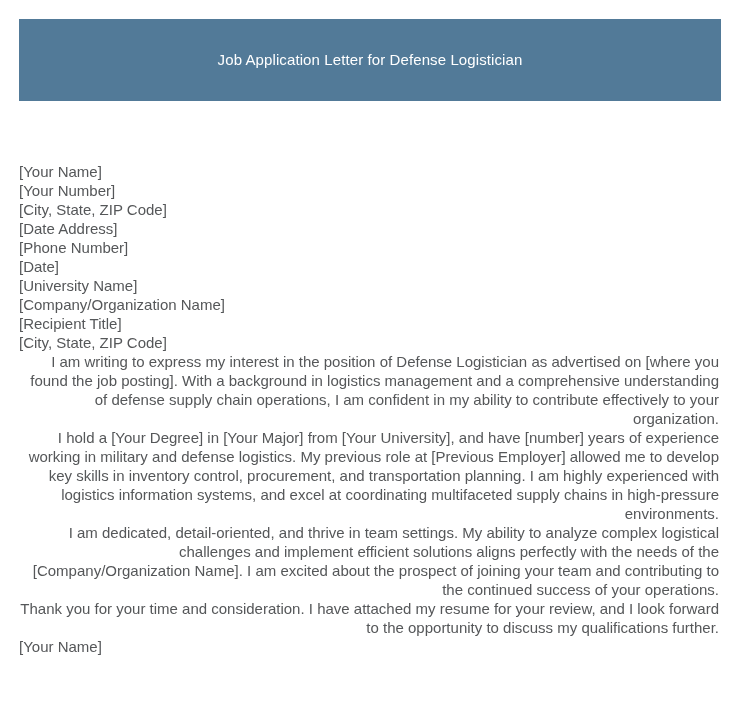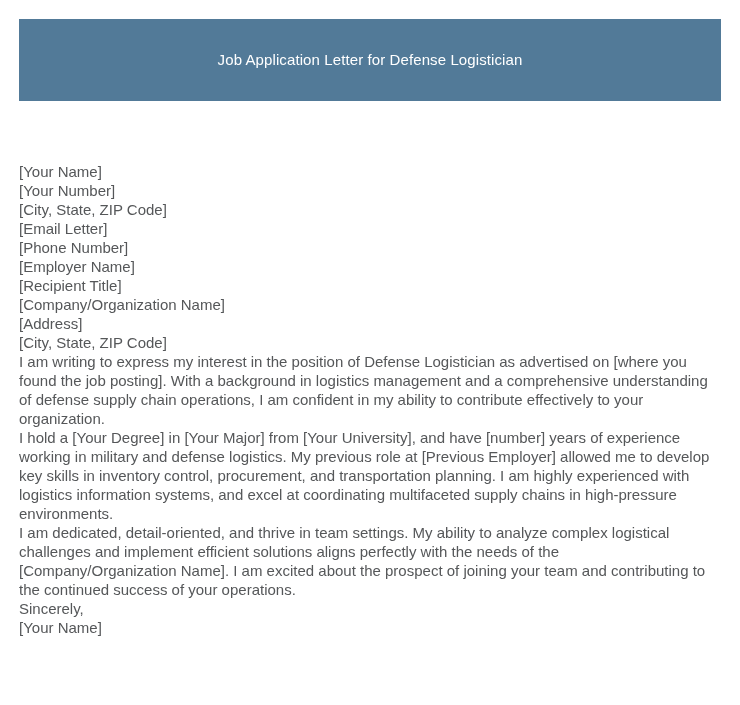--- a/index.html
+++ b/index.html
@@ -65,53 +65,53 @@
     display: block;
     margin: 0;
     padding: 0;
     white-space: pre-wrap;
   }
 
   .letter-para {
     display: block;
     margin: 0;
     padding: 0;
-    text-align: left;
+    text-align: right;
   }
 </style>
 </head>
 <body>
 
 <div id="letter-page">
 
   <div id="letter-header" style="background: rgb(82, 122, 152);">
     <div id="letter-title" style="color: rgb(255, 255, 255);">Job Application Letter for Defense Logistician</div>
   </div>
 
   <div id="letter-body" style="color: rgb(85, 87, 89);">
 
     <div>
       <span class="letter-line">[Your Name]</span>
       <span class="letter-line">[Your Number]</span>
       <span class="letter-line">[City, State, ZIP Code]</span>
-      <span class="letter-line">[Email Letter]</span>
+      <span class="letter-line">[Date Address]</span>
       <span class="letter-line">[Phone Number]</span>
     </div>
 
+    <span class="letter-line">[Date]</span>
 
     <div>
-      <span class="letter-line">[Employer Name]</span>
+      <span class="letter-line">[University Name]</span>
+      <span class="letter-line">[Company/Organization Name]</span>
       <span class="letter-line">[Recipient Title]</span>
-      <span class="letter-line">[Company/Organization Name]</span>
-      <span class="letter-line">[Address]</span>
       <span class="letter-line">[City, State, ZIP Code]</span>
     </div>
 
 
     <p class="letter-para">I am writing to express my interest in the position of Defense Logistician as advertised on [where you found the job posting]. With a background in logistics management and a comprehensive understanding of defense supply chain operations, I am confident in my ability to contribute effectively to your organization.</p>
     <p class="letter-para">I hold a [Your Degree] in [Your Major] from [Your University], and have [number] years of experience working in military and defense logistics. My previous role at [Previous Employer] allowed me to develop key skills in inventory control, procurement, and transportation planning. I am highly experienced with logistics information systems, and excel at coordinating multifaceted supply chains in high-pressure environments.</p>
     <p class="letter-para">I am dedicated, detail-oriented, and thrive in team settings. My ability to analyze complex logistical challenges and implement efficient solutions aligns perfectly with the needs of the [Company/Organization Name]. I am excited about the prospect of joining your team and contributing to the continued success of your operations.</p>
+    <p class="letter-para">Thank you for your time and consideration. I have attached my resume for your review, and I look forward to the opportunity to discuss my qualifications further.</p>
 
-    <span class="letter-line">Sincerely,</span>
     <span class="letter-line">[Your Name]</span>
 
   </div>
 </div>
 
 </body></html>

